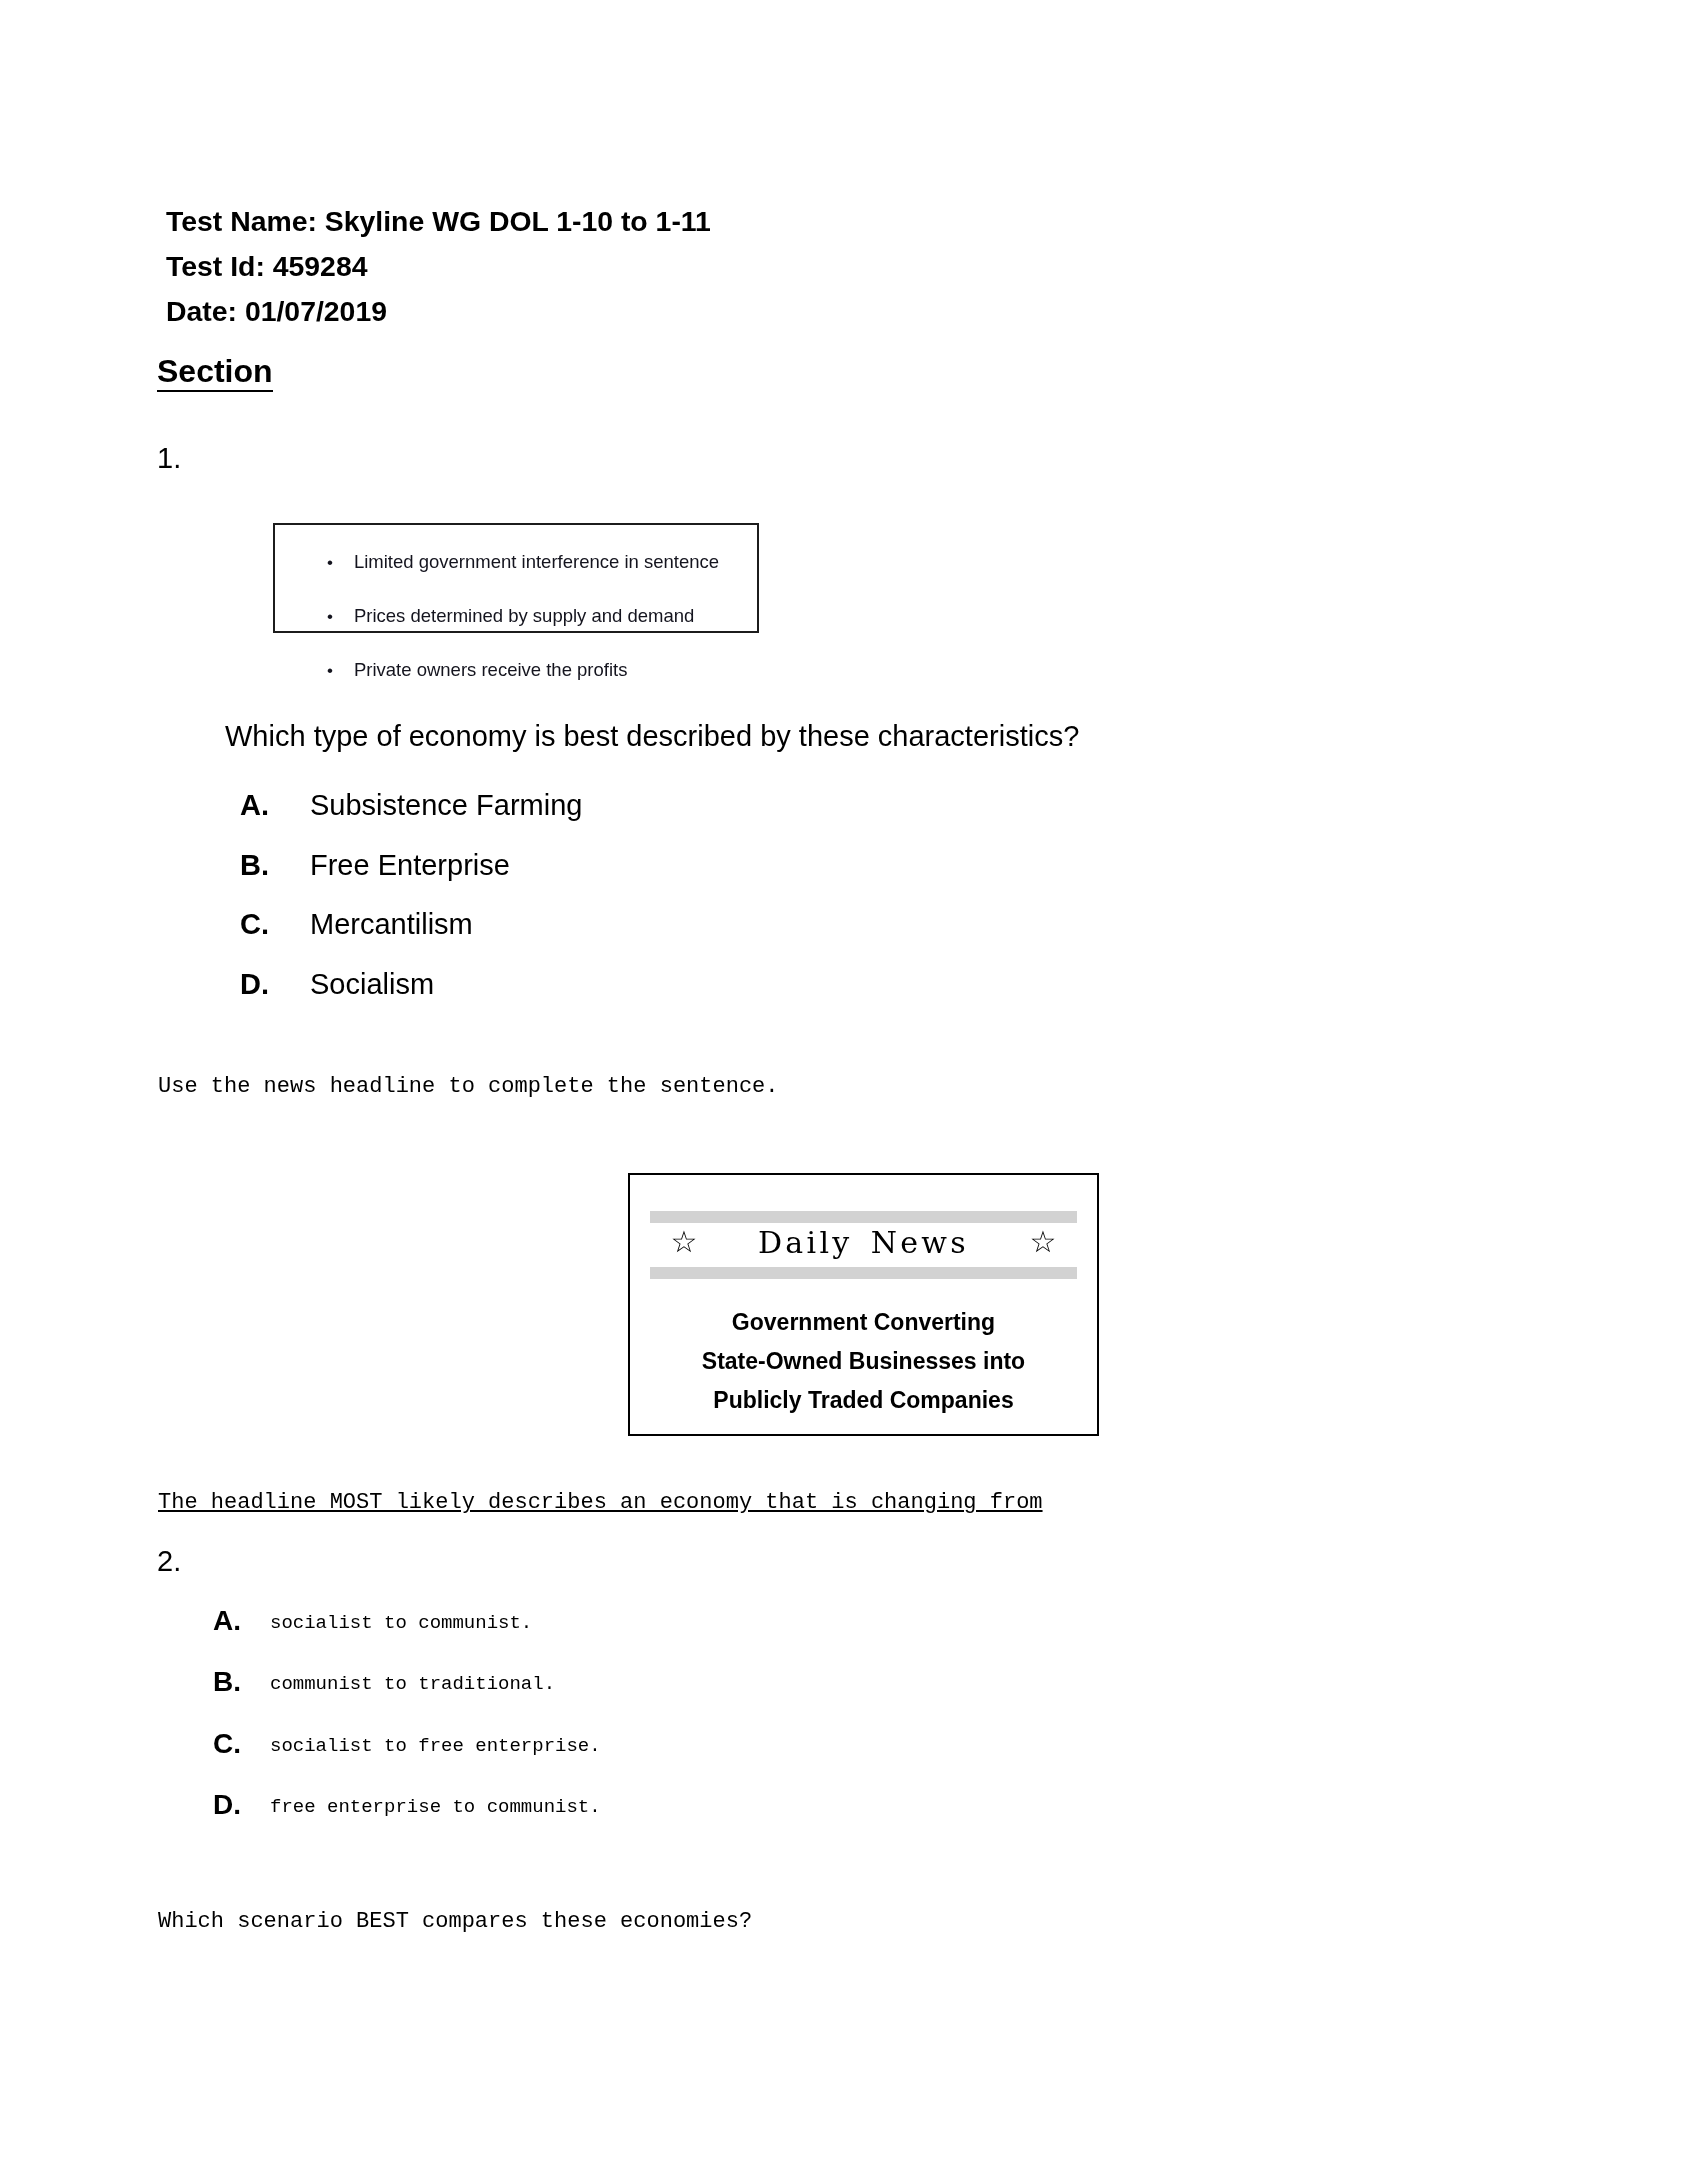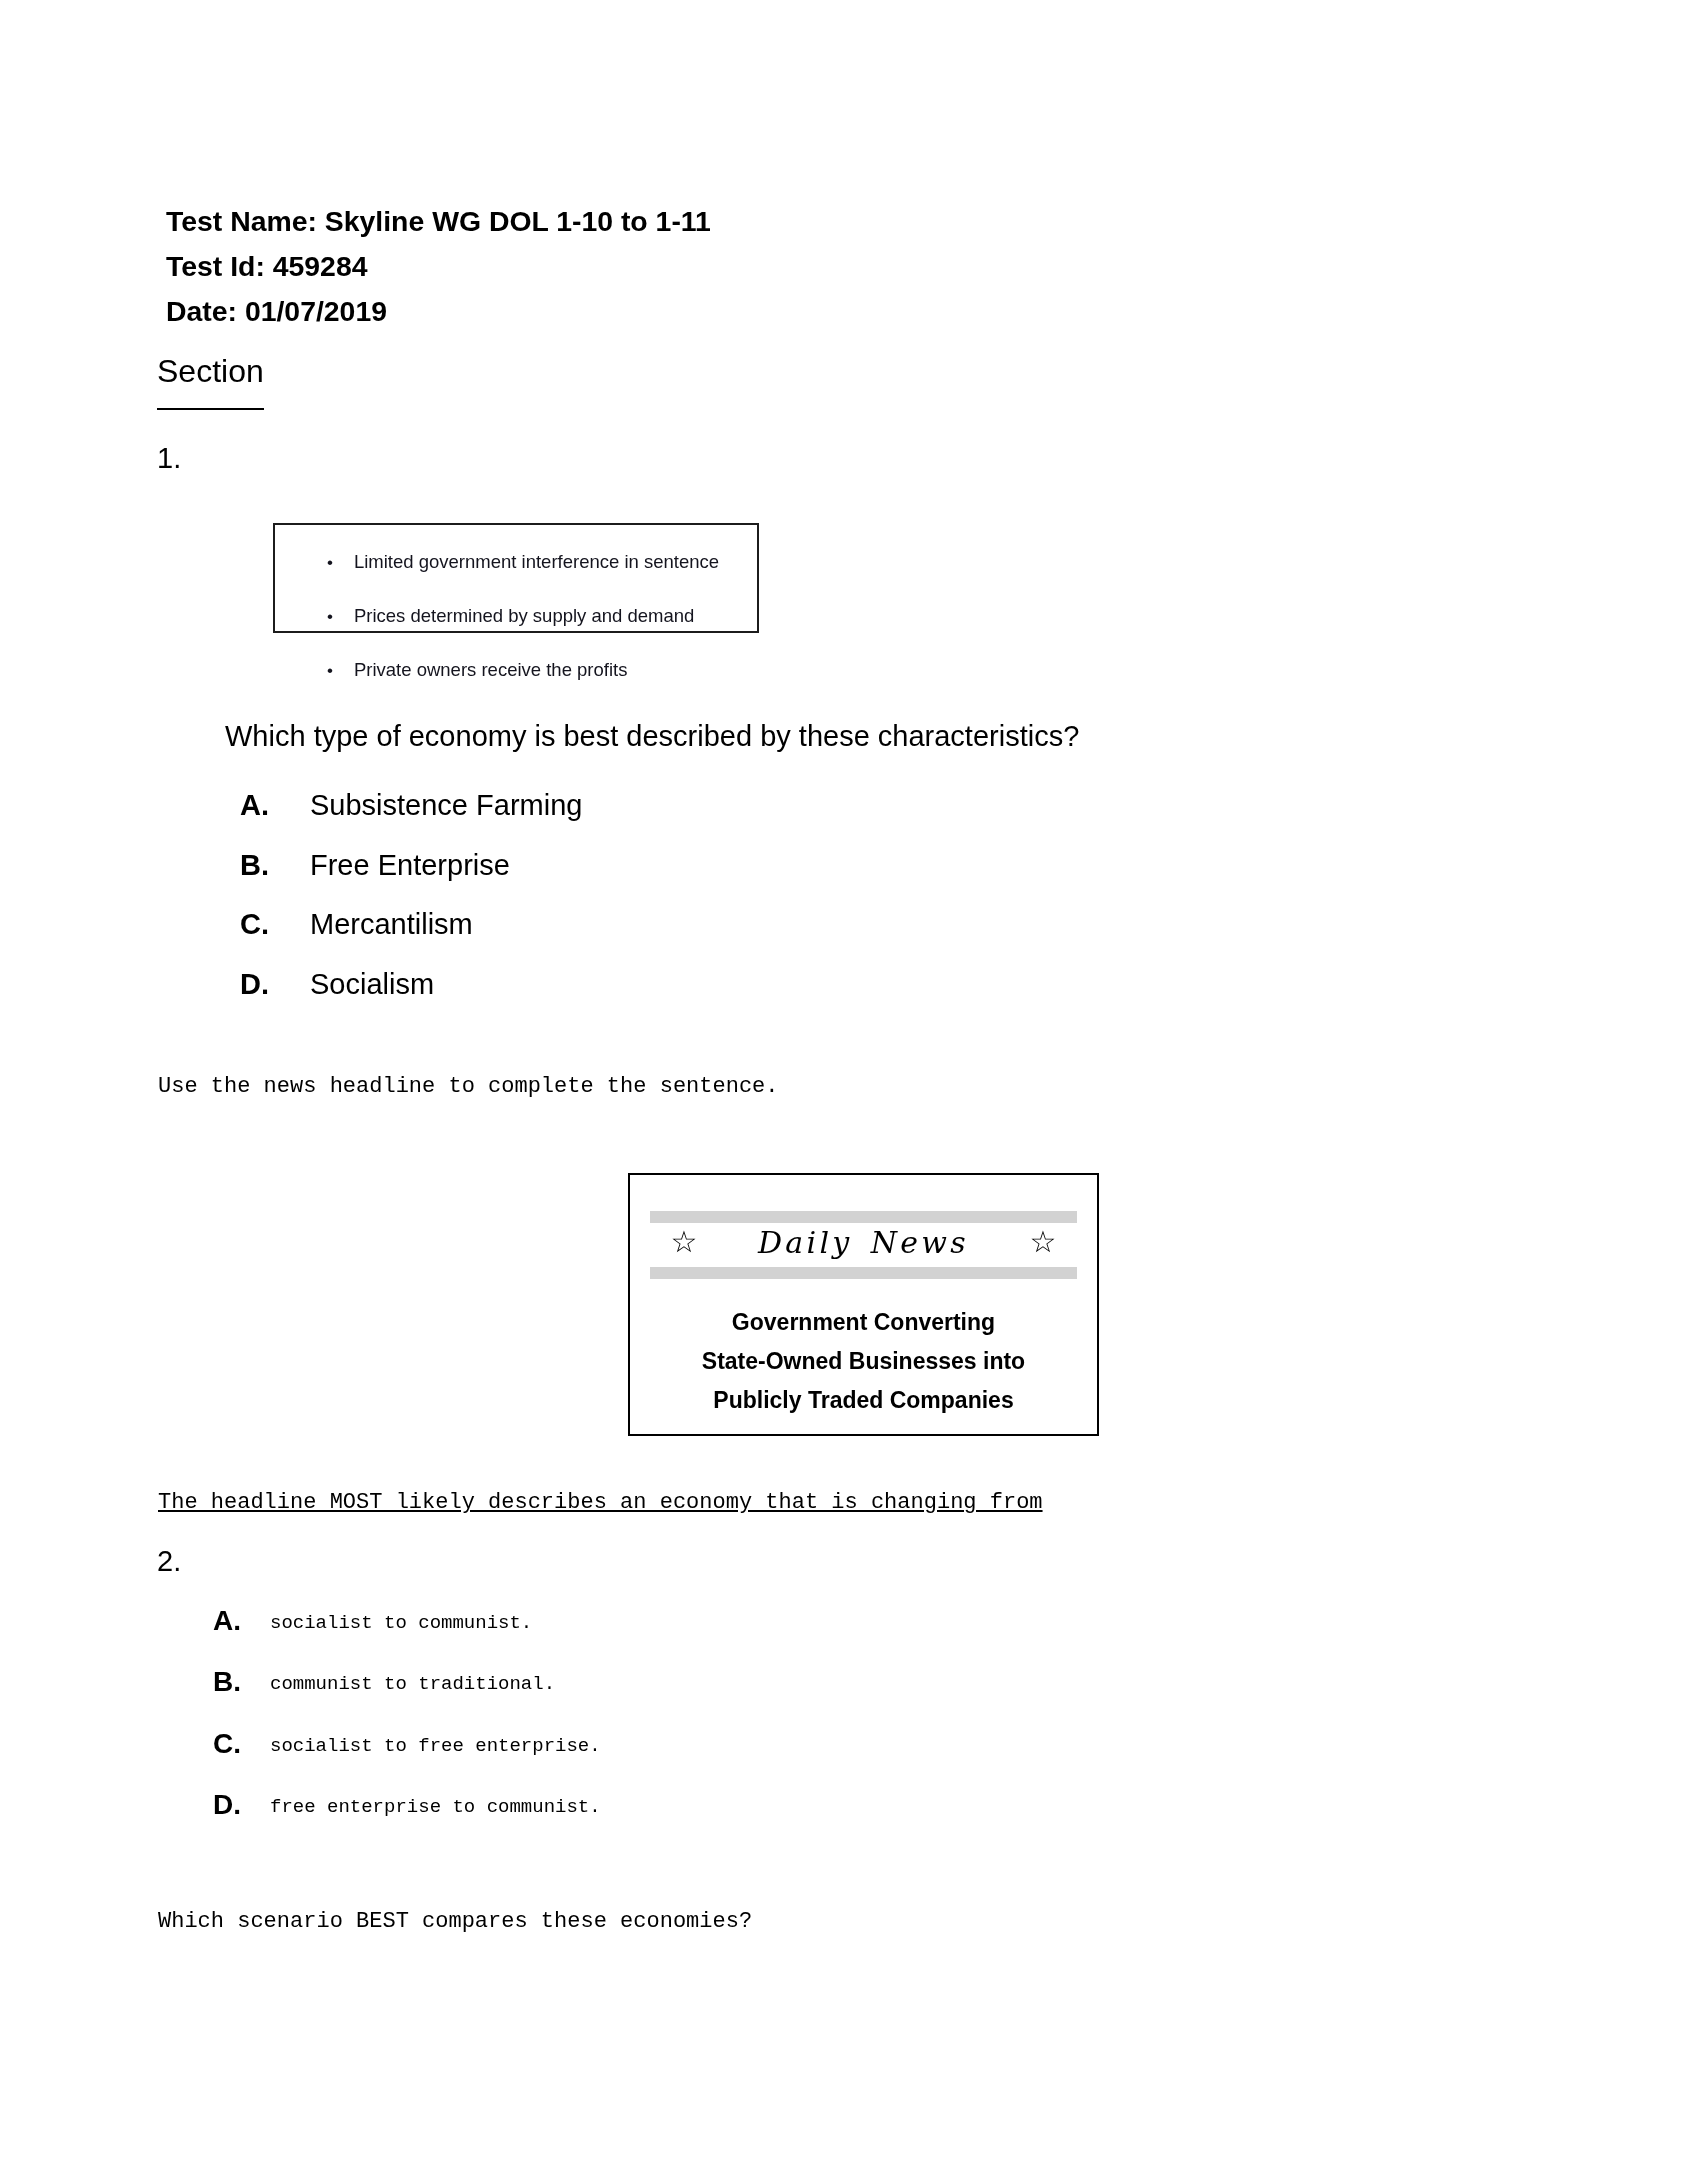--- a/index.html
+++ b/index.html
@@ -10,22 +10,22 @@
     font-family:"Liberation Sans", sans-serif;
     color:#000;
   }
   .abs { position:absolute; }
 
   
   .hdr { left:130px; top:167px; font-size:28.4px; font-weight:bold; line-height:36px; }
 
   
   .section-h {
-    left:130px; top:326px; font-size:32px; font-weight:normal;
-    border-bottom:2.6px solid #000; padding-bottom:18px; display:inline-block;
+    left:130px; top:326px; font-size:32px; font-weight:bold;
+    border-bottom:2.6px solid #000; padding-bottom:0; display:inline-block;
   }
 
   .qnum { font-size:29px; font-weight:normal; }
   .qnum1 { left:130px; top:415px; }
   .qnum2 { left:130px; top:1518px; }
 
   
   .char-box {
     left:246px; top:496px; width:486px; height:110px;
     border:2px solid #1c1c1c; background:#fff;
@@ -57,21 +57,21 @@
   .bar { position:absolute; left:11.2px; right:11.2px; height:12px; background:#d2d2d2; }
   .bar1 { top:26.5px; }
   .bar2 { top:83px; }
   .masthead-row {
     position:absolute; left:0; right:0; top:34px; height:48px;
     display:flex; align-items:center; justify-content:space-between;
     padding:0 22.5px;
   }
   .star { font-family:"DejaVu Sans", sans-serif; font-size:30px; line-height:1; color:#000; }
   .masthead-title {
-    font-family:"DejaVu Serif", serif; font-style:italic;
+    font-family:"DejaVu Serif", serif; 
     font-size:30px; letter-spacing:3.3px; word-spacing:5.3px; color:#000;
   }
   .headline {
     position:absolute; left:0; right:0; top:114px;
     text-align:center; font-size:23px; font-weight:bold; line-height:30px;
   }
 
   
   .q2 .opt-letter { position:absolute; left:186px; font-size:28px; }
   .q2 .opt-text   { position:absolute; left:243px; font-family:"Liberation Mono", monospace; font-size:19px; }

